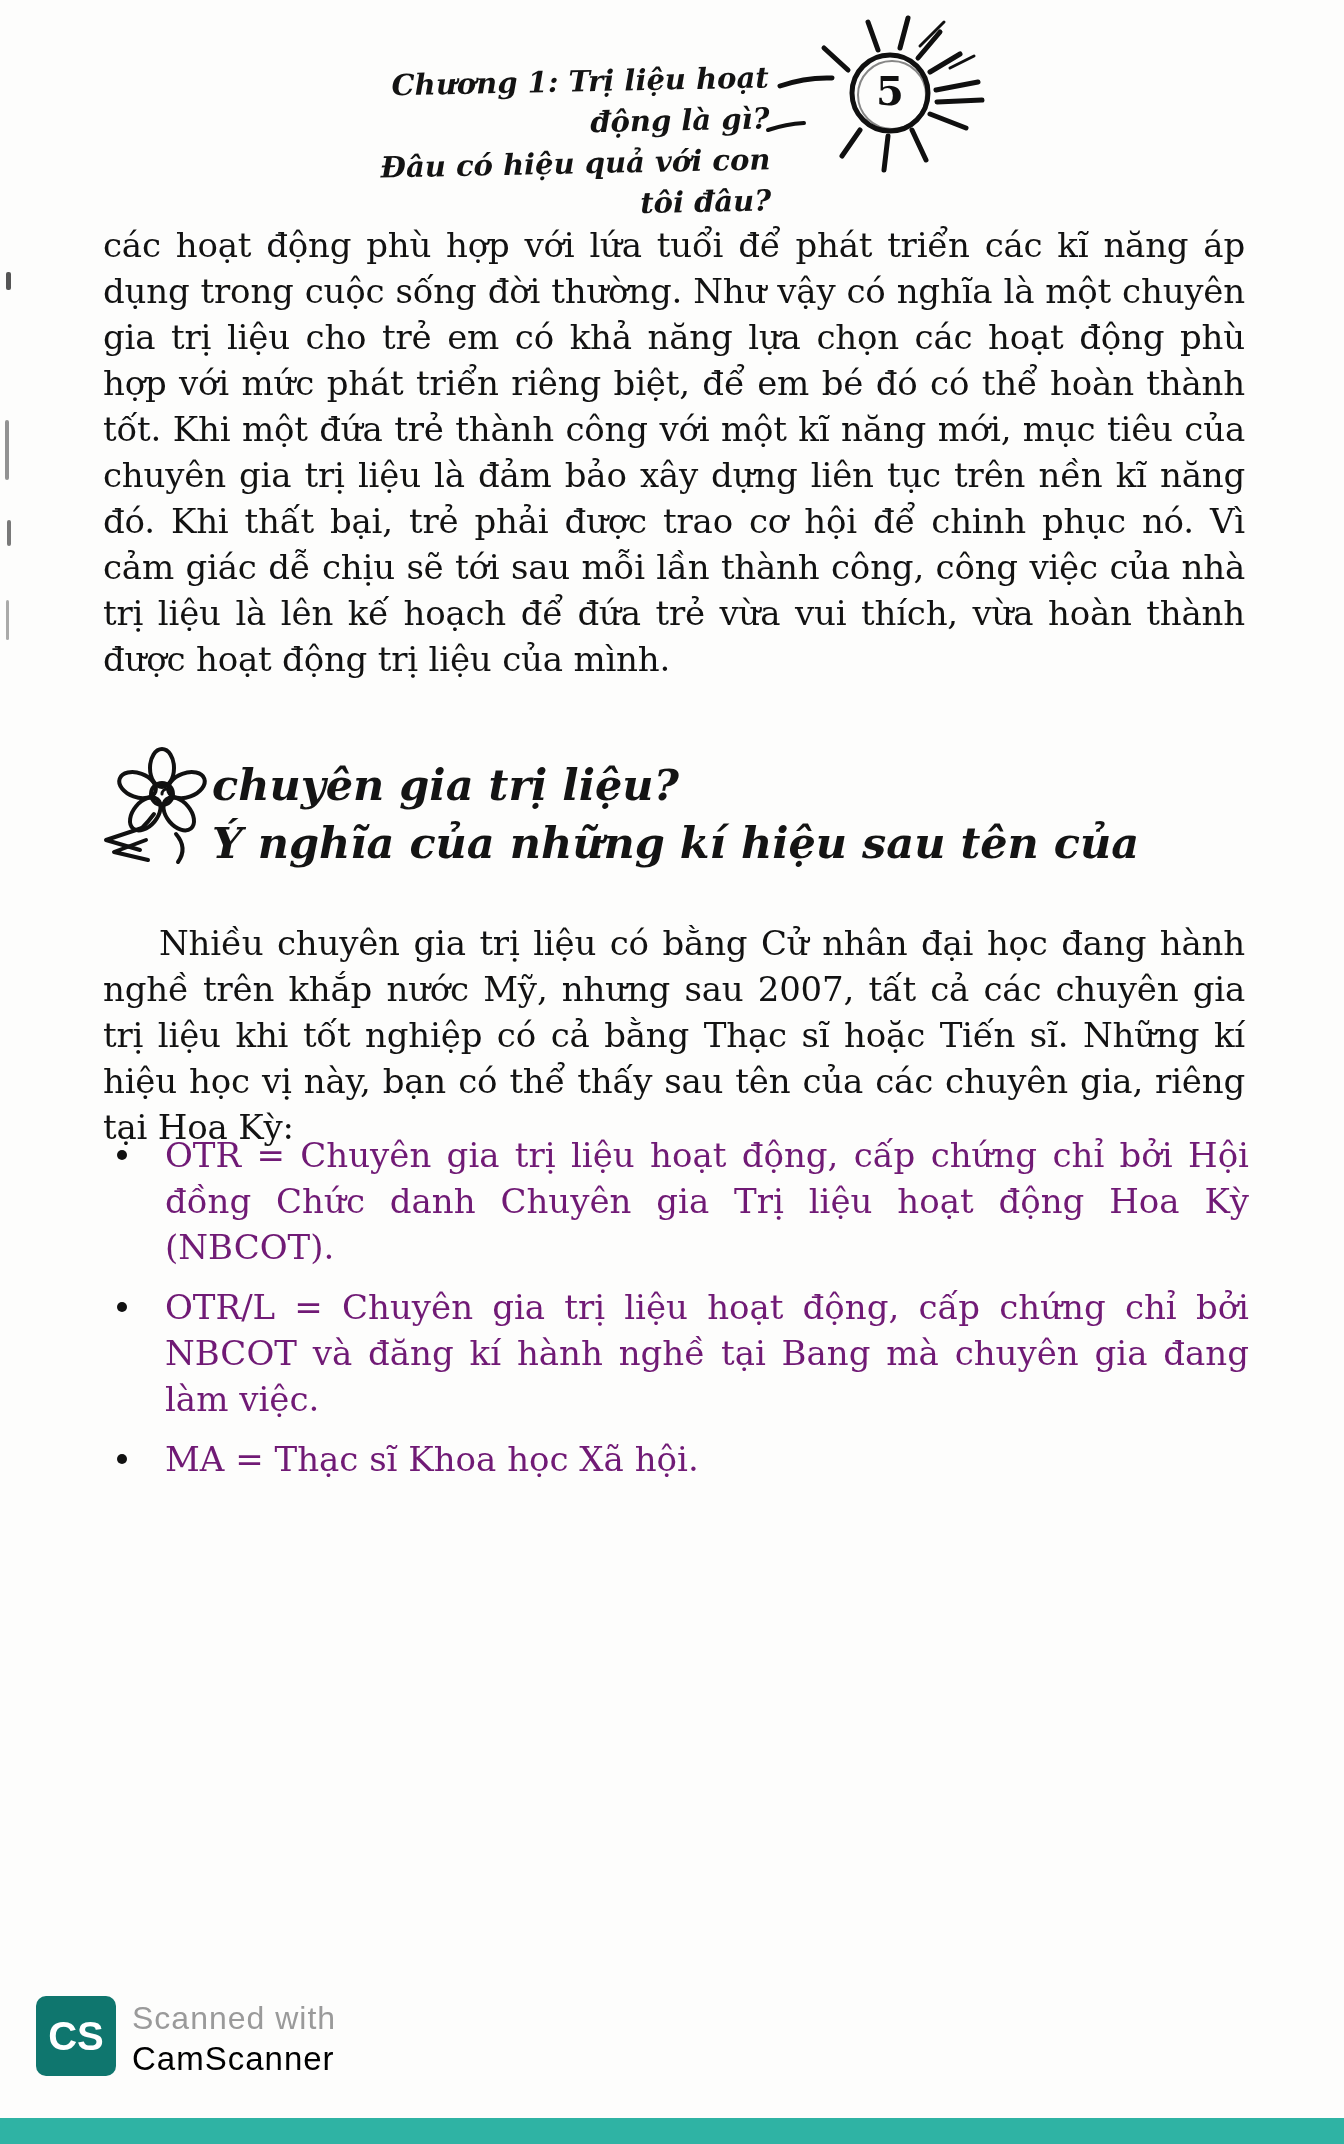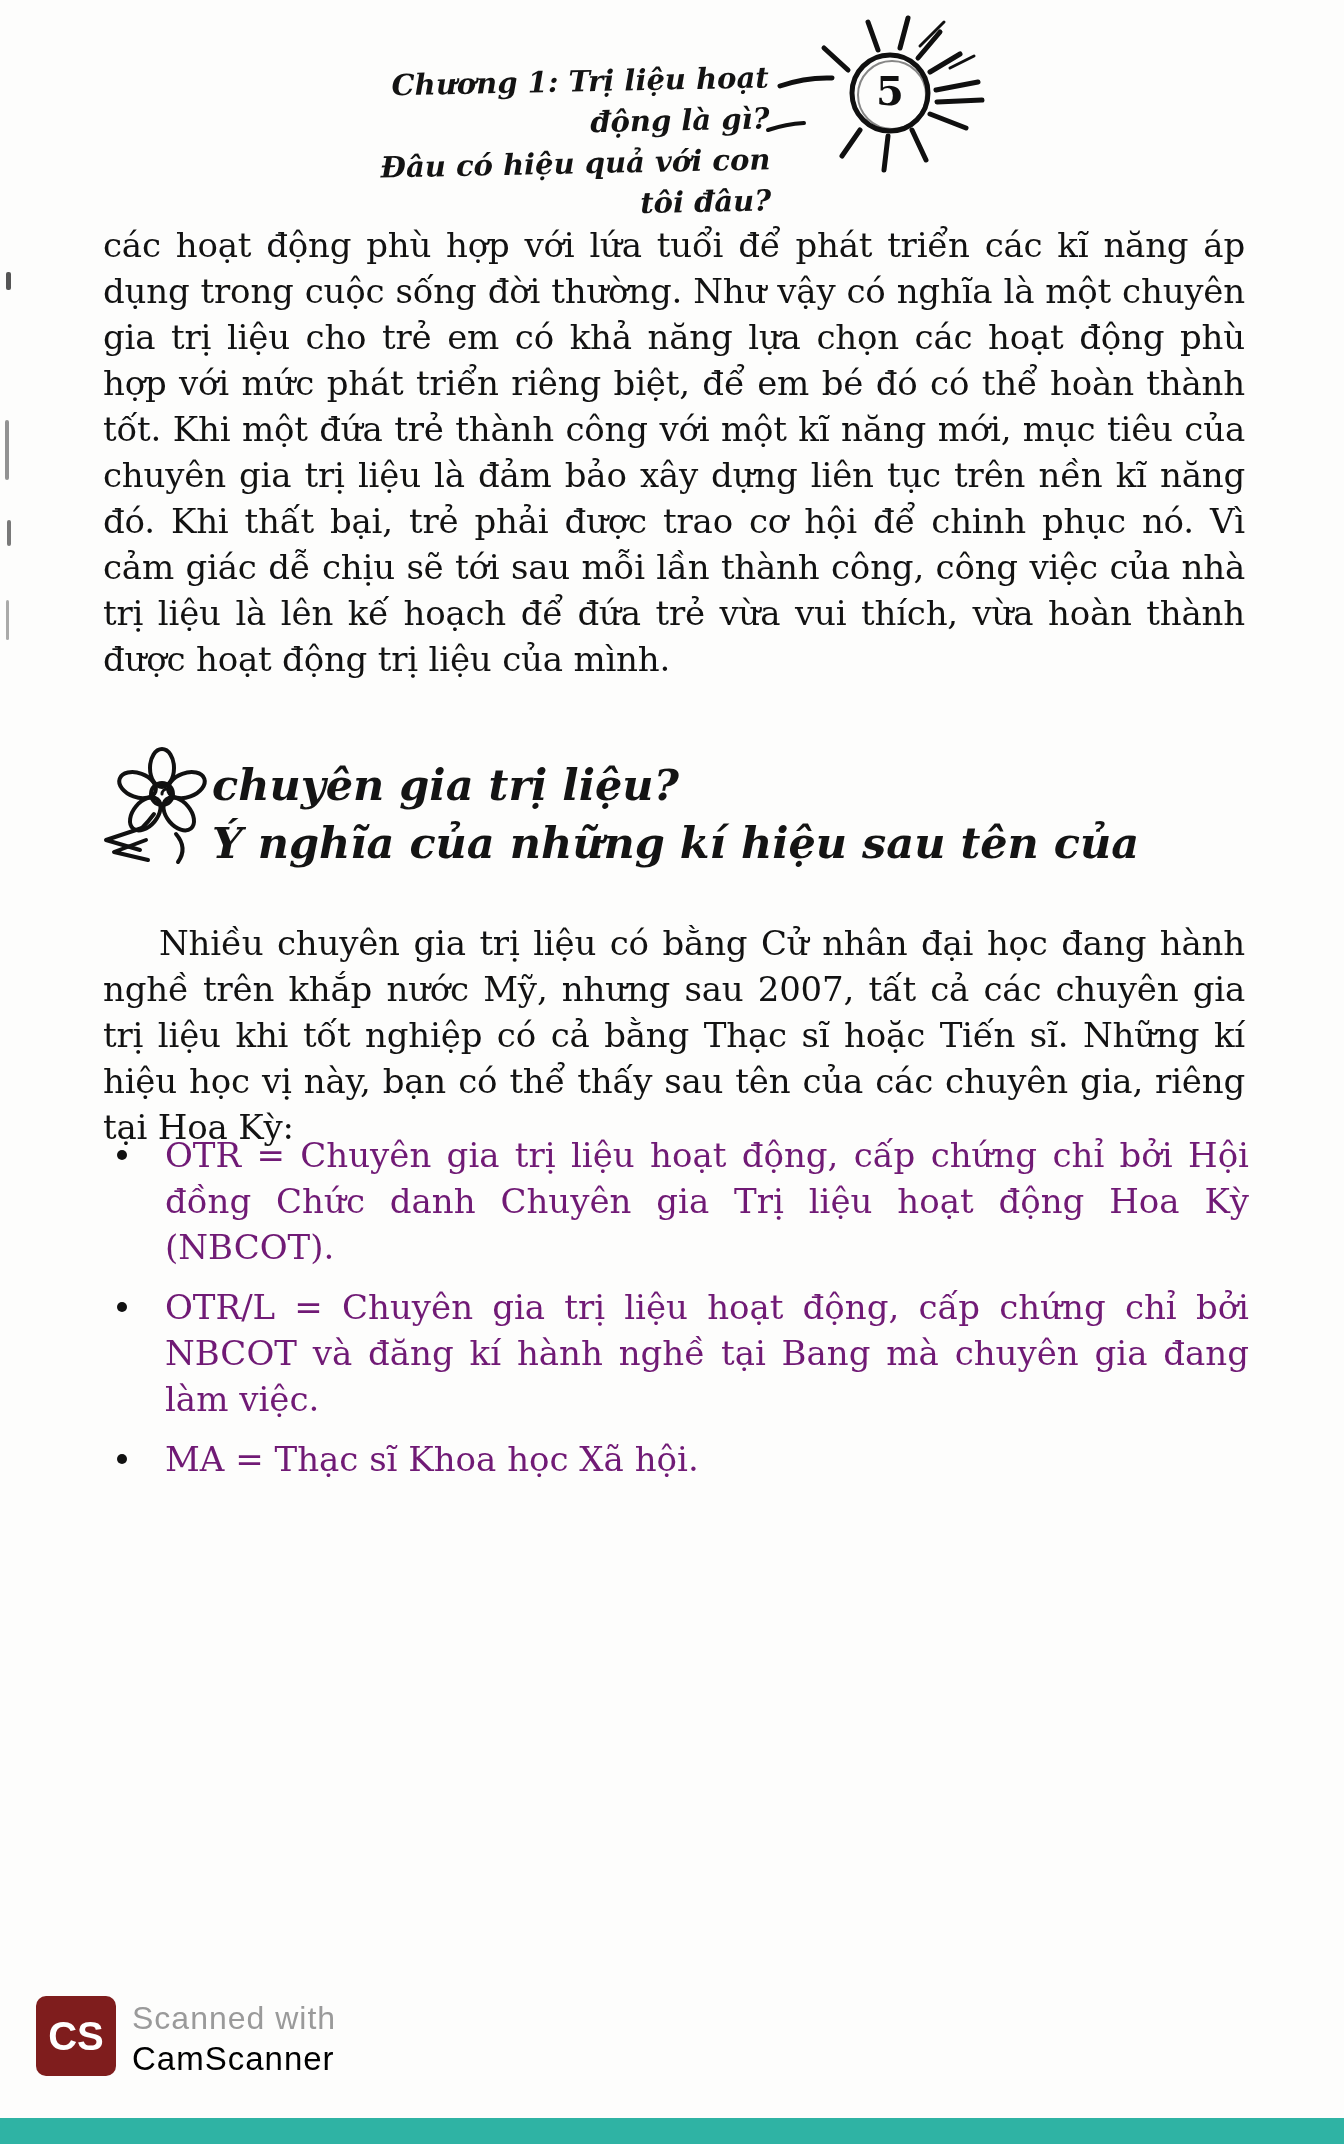--- a/index.html
+++ b/index.html
@@ -199,20 +199,20 @@
     <li class="bullet-item">
       <span class="bullet-dot"></span>
       <span>OTR/L = Chuyên gia trị liệu hoạt động, cấp chứng chỉ bởi NBCOT và đăng kí hành nghề tại Bang mà chuyên gia đang làm việc.</span>
     </li>
     <li class="bullet-item">
       <span class="bullet-dot"></span>
       <span>MA = Thạc sĩ Khoa học Xã hội.</span>
     </li>
   </ul>
 
-  <div class="footer-logo" style="background: #7f1d1d;">
+  <div class="footer-logo" style="background: #0f766e;">
     <span>CS</span>
   </div>
   <div class="footer-line1">Scanned with</div>
   <div class="footer-line2">CamScanner</div>
   <div class="footer-bar" style="background: rgb(47, 179, 164);"></div>
 
 </div>
 
 </body></html>

